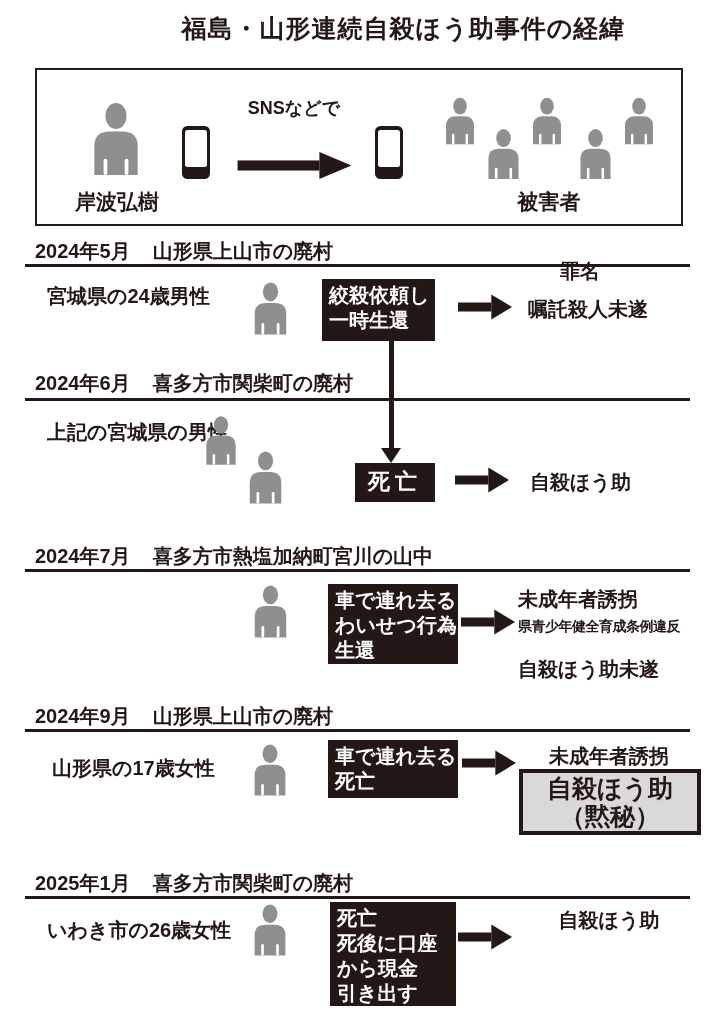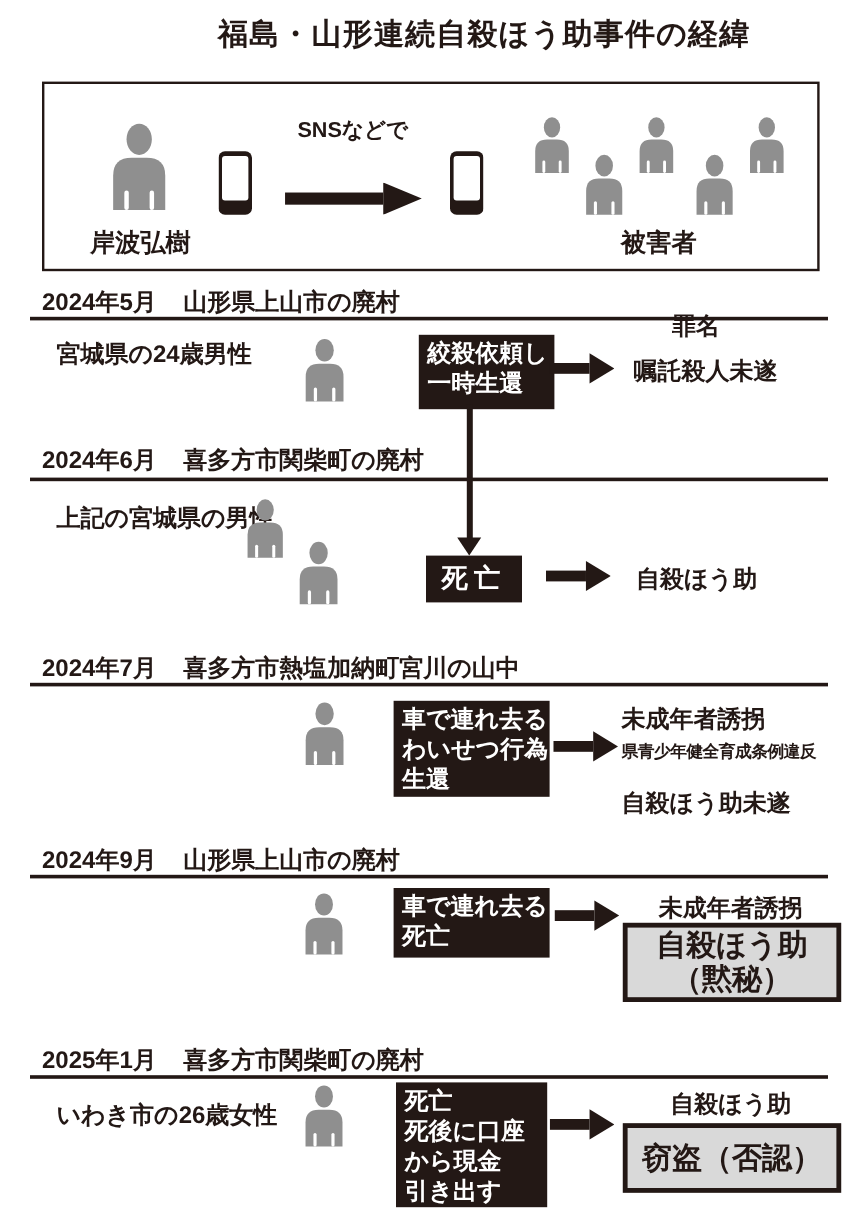--- a/index.html
+++ b/index.html
@@ -116,21 +116,21 @@
   <div class="abs sec-head" style="left:35px;top:238px">
     <span class="date">2024年5月</span><span class="loc">山形県上山市の廃村</span>
   </div>
   <div class="abs col-head" style="left:560px;top:238px">罪名</div>
   <div class="abs rule" style="top:264px"></div>
 
   <div class="abs subject" style="left:47px;top:282px">宮城県の24歳男性</div>
   <svg class="abs icon person-icon" style="left:248px;top:281px;width:45px;height:55px">
       <use href="#sym-person"></use>
     </svg>
-  <div class="abs action-box" style="left:349px;top:279px;width:113px;height:62px">
+  <div class="abs action-box" style="left:322px;top:279px;width:113px;height:62px">
     <span class="action-line">絞殺依頼し</span>
     <span class="action-line">一時生還</span>
   </div>
   <svg class="abs icon ink-icon" style="left:458px;top:294px;width:54px;height:26px">
       <use href="#sym-arrow-r"></use>
     </svg>
   <div class="abs charge" style="left:528px;top:296px">嘱託殺人未遂</div>
 
   <div class="abs vline" style="left:389px;top:337px;height:112px"></div>
   <div class="abs varrow" style="left:381px;top:448px"></div>
@@ -177,20 +177,21 @@
     <div class="charge">未成年者誘拐</div>
     <div class="charge-sm" style="margin-top:5px">県青少年健全育成条例違反</div>
     <div class="charge" style="margin-top:20px">自殺ほう助未遂</div>
   </div>
 
   <div class="abs sec-head" style="left:35px;top:703px">
     <span class="date">2024年9月</span><span class="loc">山形県上山市の廃村</span>
   </div>
   <div class="abs rule" style="top:729px"></div>
 
+  <div class="abs subject" style="left:52px;top:754px">山形県の17歳女性</div>
   <svg class="abs icon person-icon" style="left:248px;top:743px;width:44px;height:54px">
       <use href="#sym-person"></use>
     </svg>
   <div class="abs action-box" style="left:328px;top:740px;width:130px;height:58px">
     <span class="action-line">車で連れ去る</span>
     <span class="action-line">死亡</span>
   </div>
   <svg class="abs icon ink-icon" style="left:462px;top:750px;width:54px;height:26px">
       <use href="#sym-arrow-r"></use>
     </svg>
@@ -212,17 +213,14 @@
   <div class="abs action-box" style="left:330px;top:902px;width:126px;height:104px">
     <span class="action-line">死亡</span>
     <span class="action-line">死後に口座</span>
     <span class="action-line">から現金</span>
     <span class="action-line">引き出す</span>
   </div>
   <svg class="abs icon ink-icon" style="left:458px;top:924px;width:54px;height:26px">
       <use href="#sym-arrow-r"></use>
     </svg>
   <div class="abs charge center" style="left:519px;top:907px;width:180px">自殺ほう助</div>
-  <div class="abs hl-box" style="left:519px;top:936px;width:182px;height:58px">
-    <span>窃盗（否認）</span>
-  </div>
 
 </div>
 
 </body></html>

